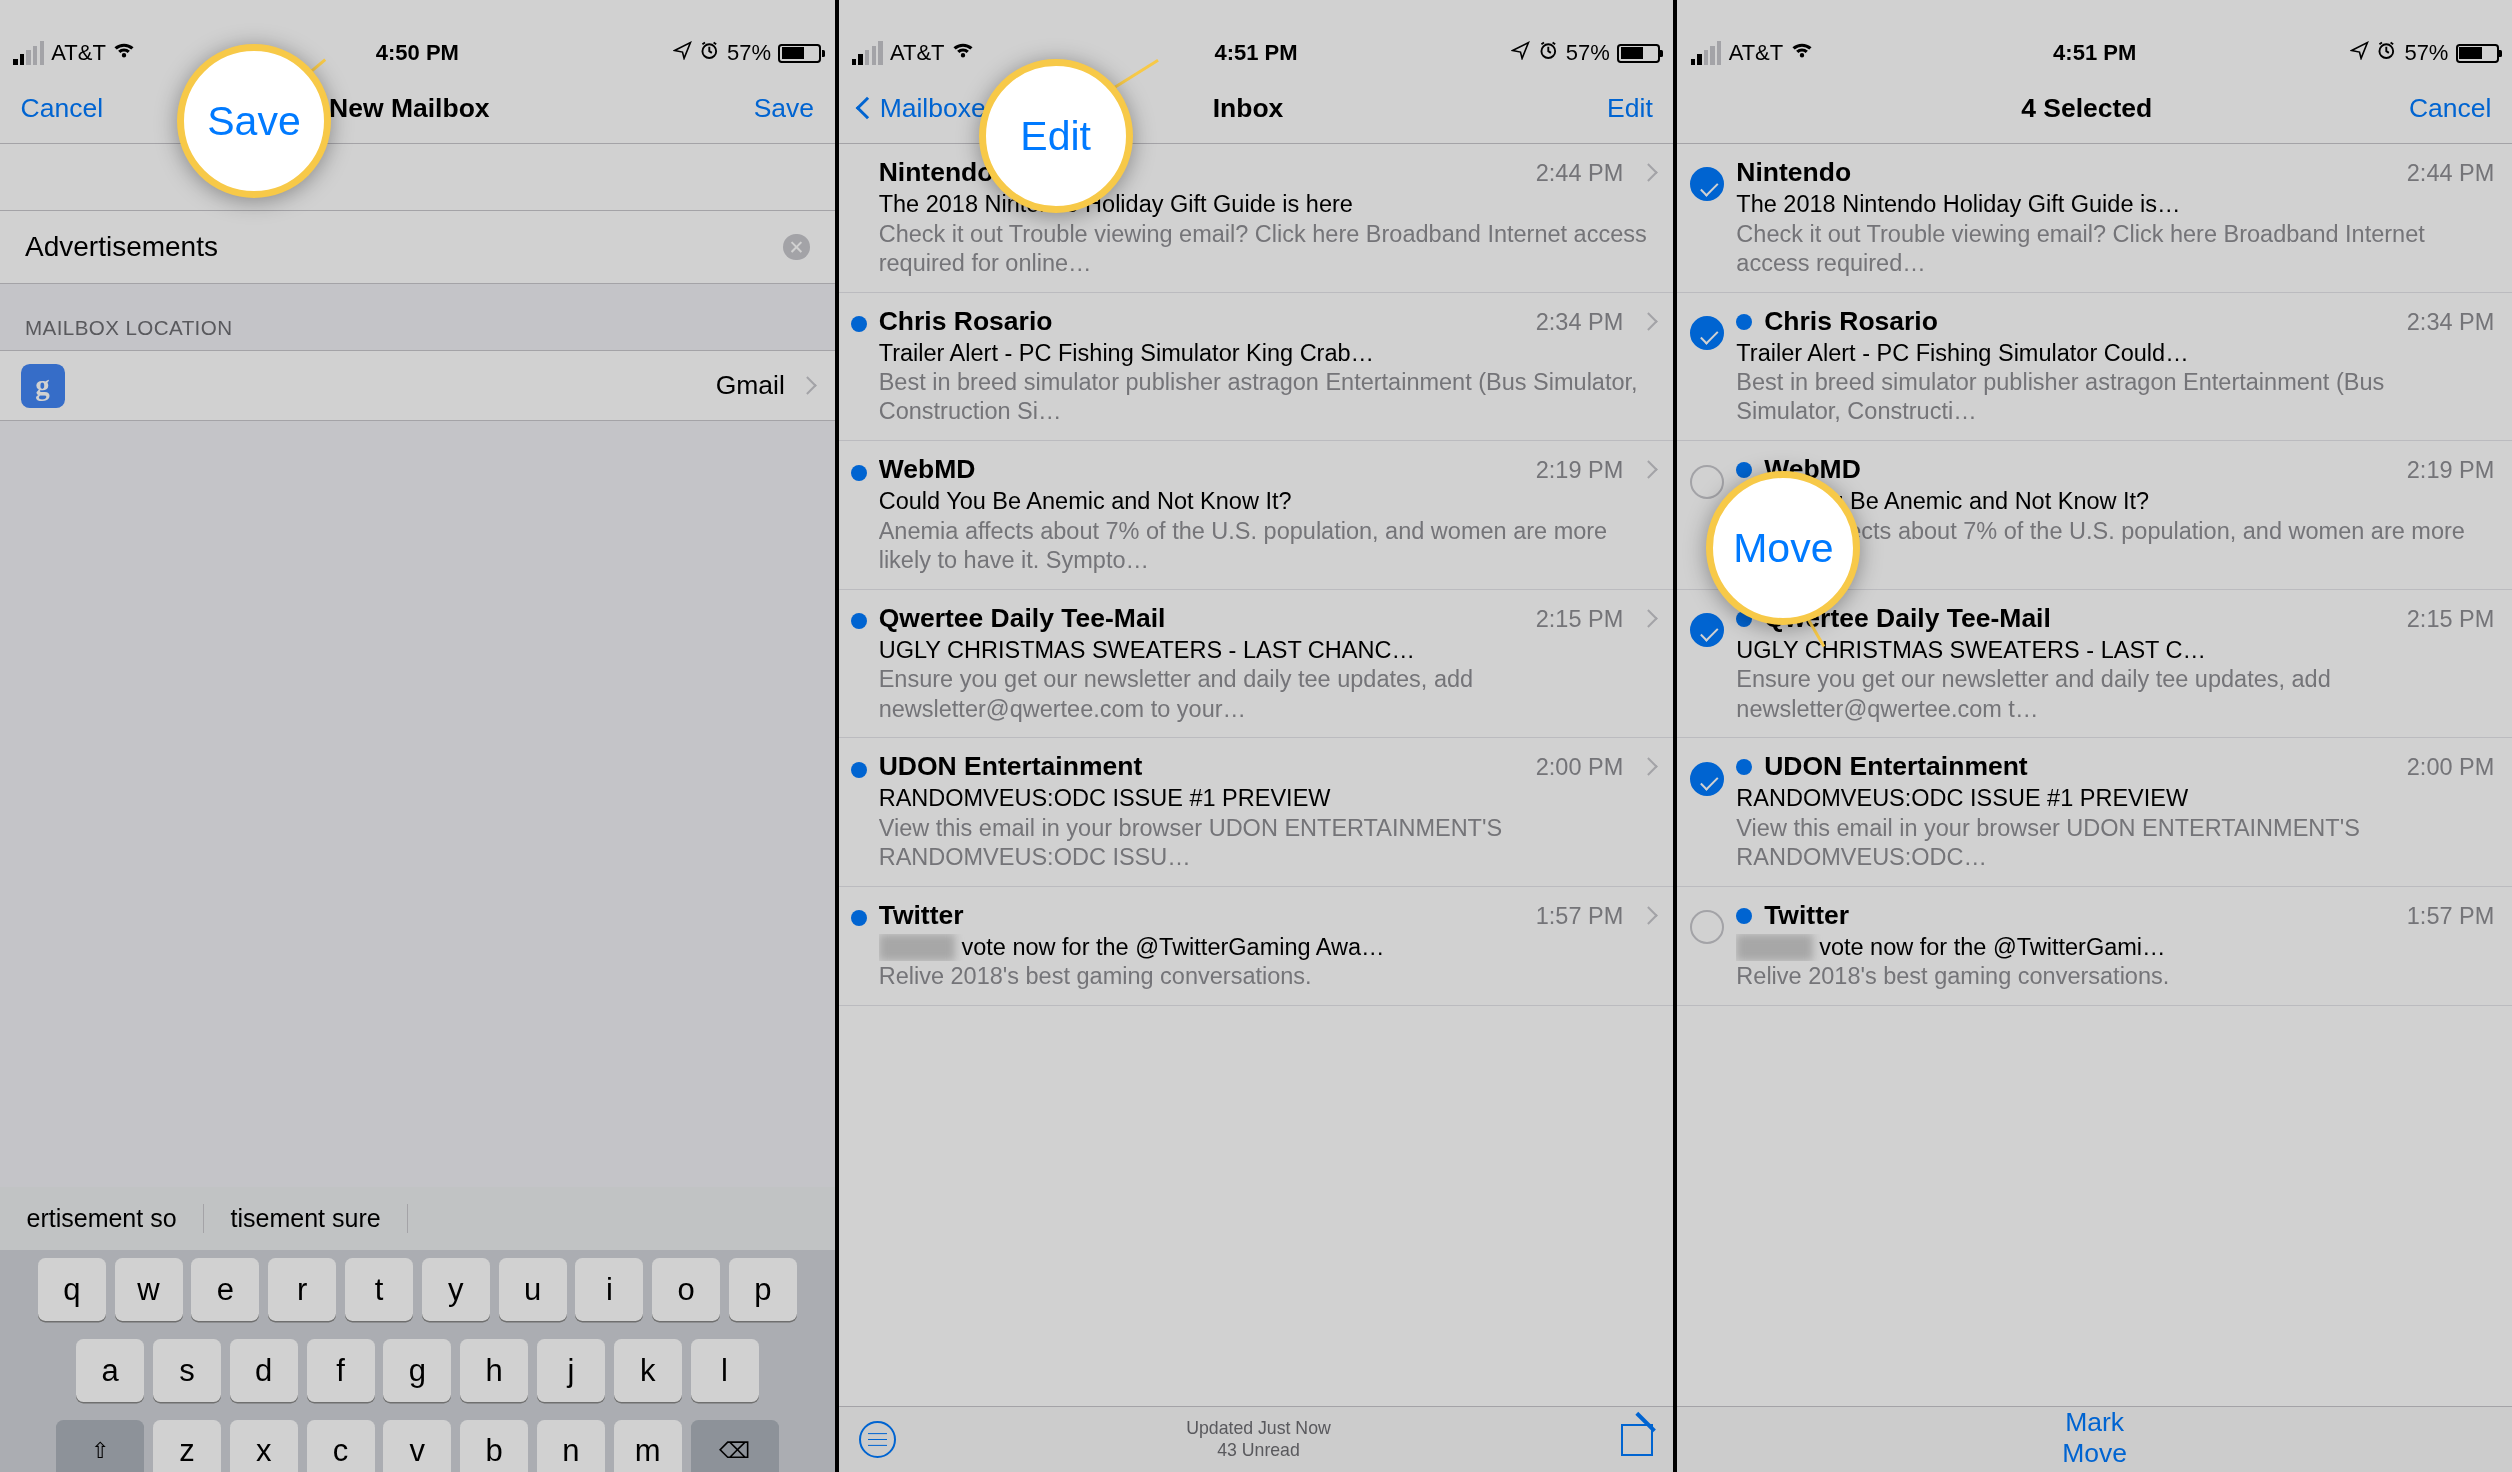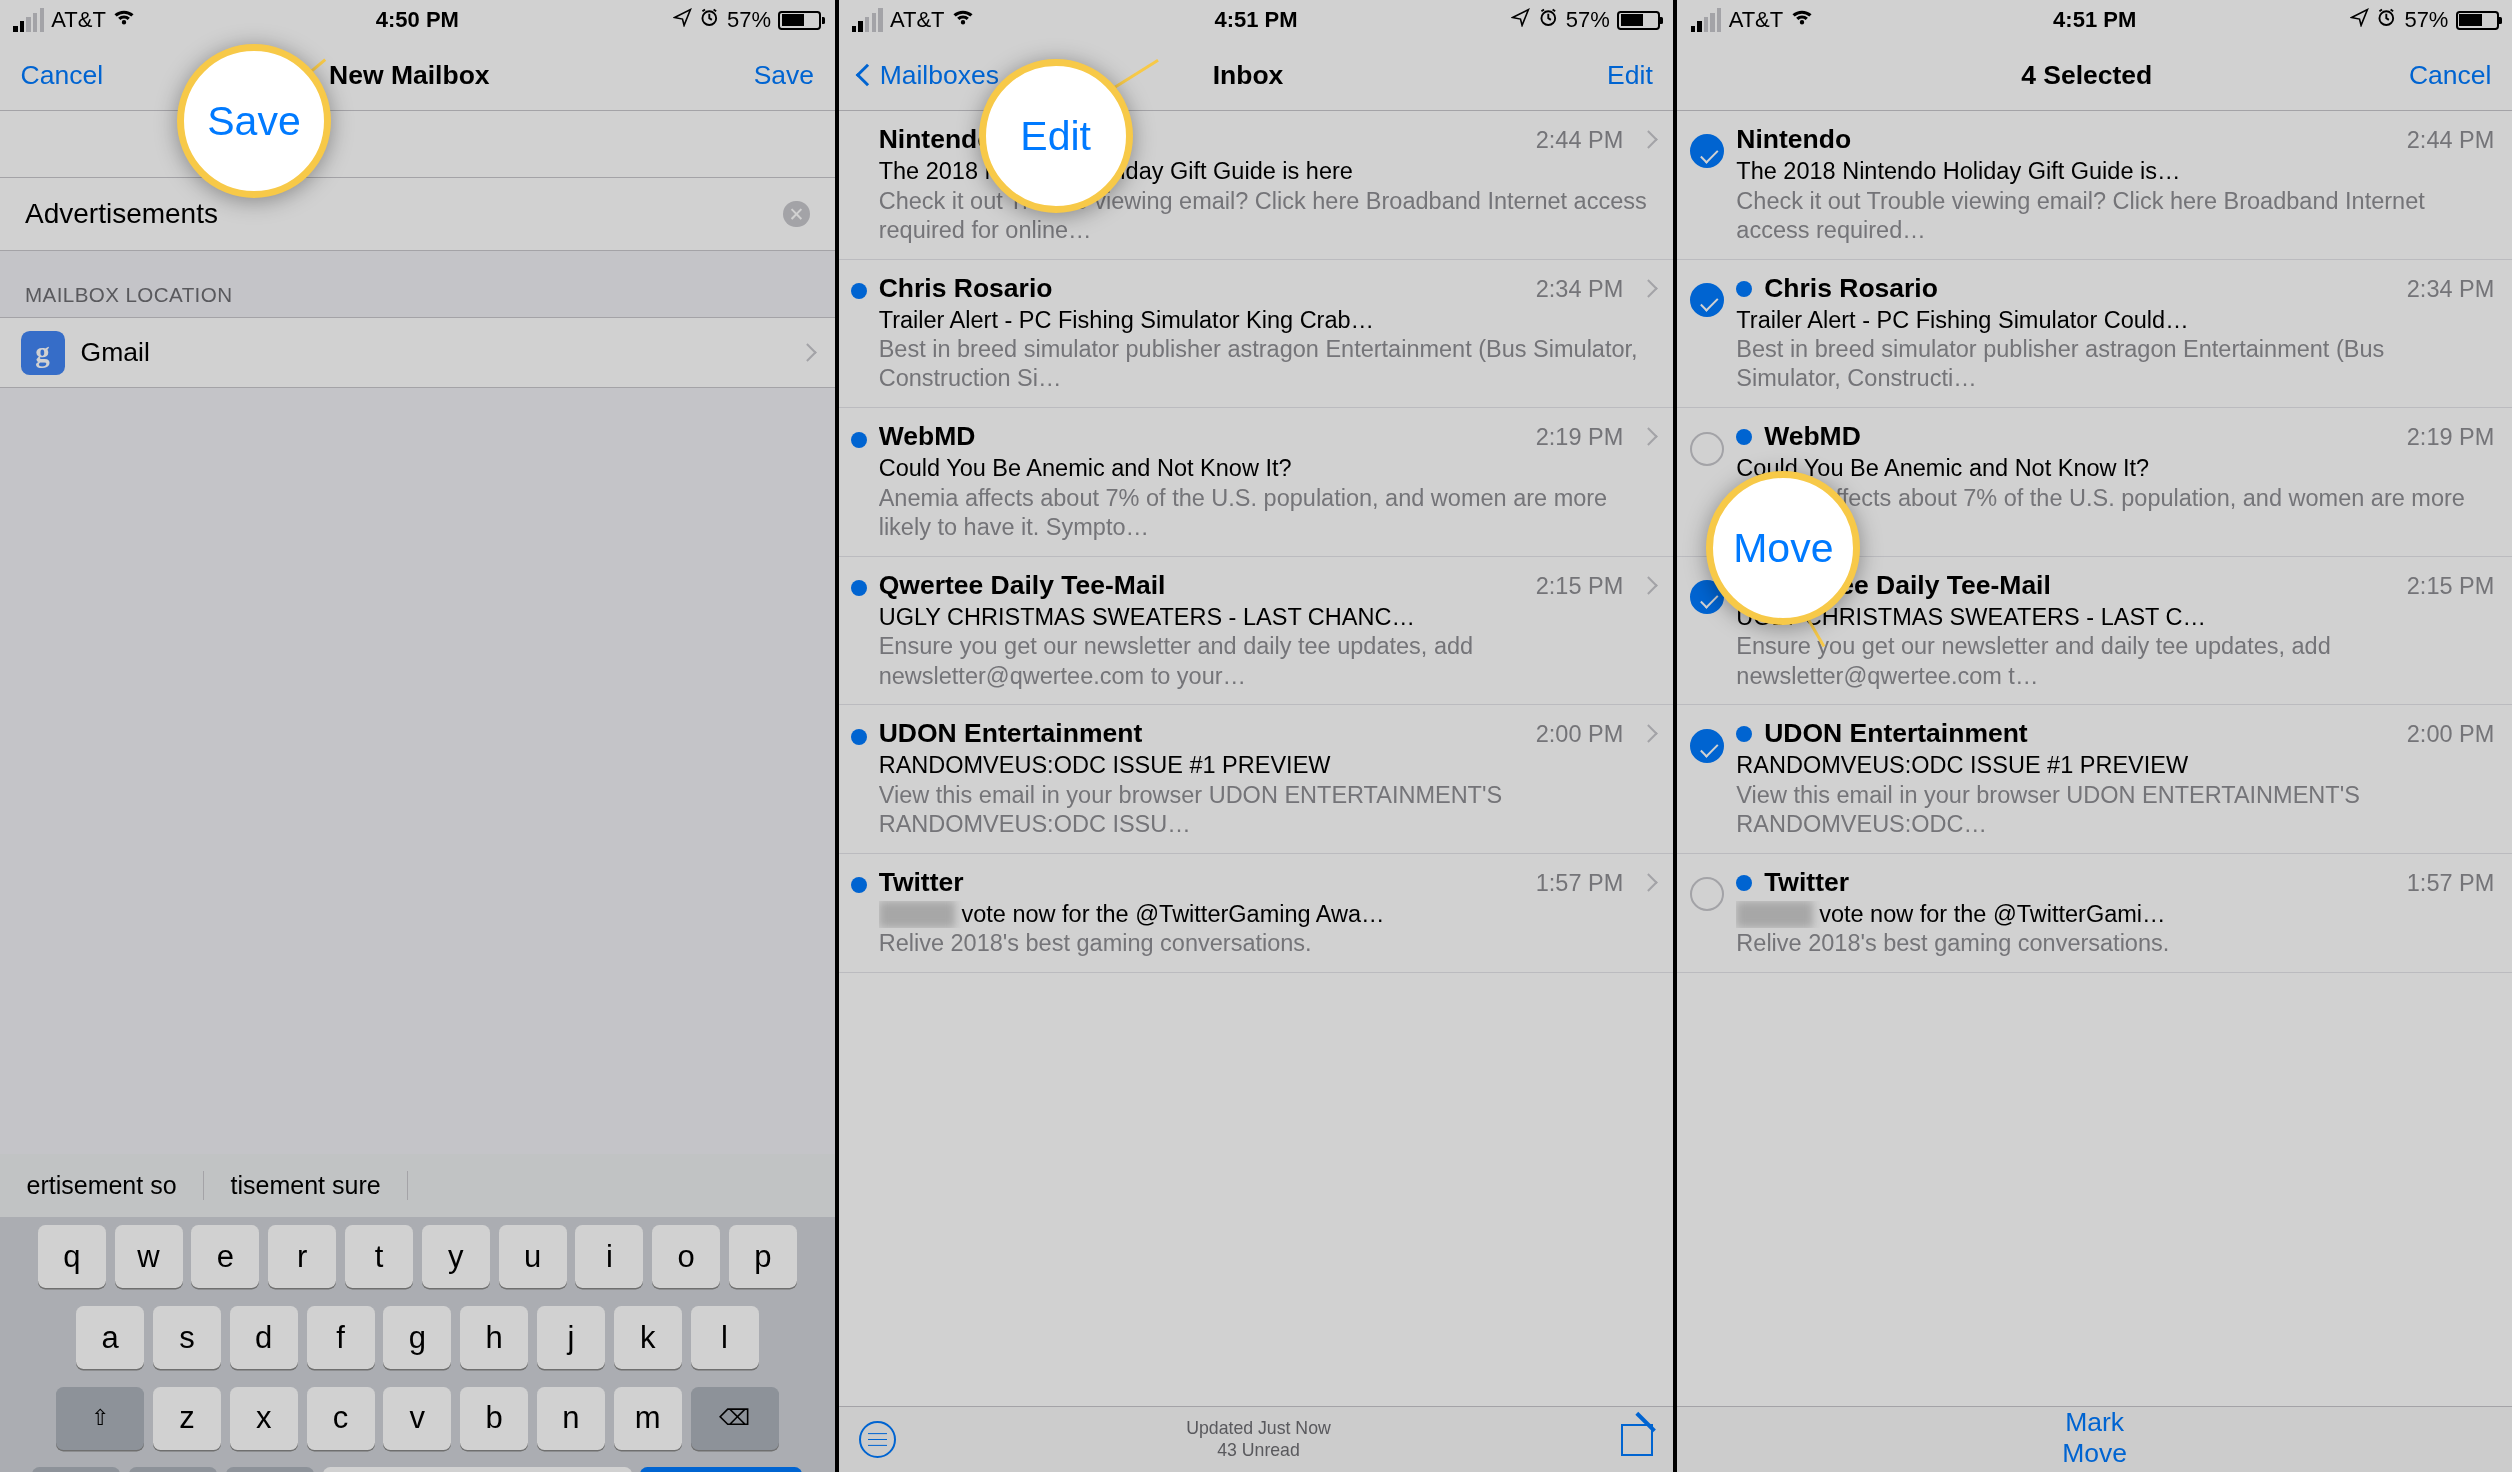--- a/index.html
+++ b/index.html
@@ -14,21 +14,21 @@
 .dim::after {
   content: "";
   position: absolute; inset: 0;
   background: rgba(0,0,0,.18);
   pointer-events: none;
 }
 
 
 .status {
   height: 40px; display: flex; align-items: center; justify-content: space-between;
-  padding: 0 13.2px; font-size: 22px; font-weight: 500; color: #000;
+  padding: 0 13.2px; font-size: 22px; font-weight: 500; color: #000; margin-top: 33px;
 }
 .status .left, .status .right { display: flex; align-items: center; gap: 7.4px; }
 .status .time  { position:absolute; left:0; right:0; text-align:center; font-weight:600; font-size:22px;}
 .sig { display: inline-flex; align-items: flex-end; gap: 2.2px; }
 .sig i { width: 4.4px; background: #c7c7cc; display: inline-block; }
 .sig i.on { background: #000; }
 .sig i:nth-child(1){height:5.9px}.sig i:nth-child(2){height:10.3px}.sig i:nth-child(3){height:14.7px}.sig i:nth-child(4){height:19px}.sig i:nth-child(5){height:23.5px}
 .wifi { font-size: 22px; }
 .batt { width: 43px; height: 19px; border: 2.2px solid #000; border-radius: 3.7px; position: relative; }
 .batt::after { content:""; position:absolute; right:-5.1px; top:4.4px; width:2.9px; height:7.4px; background:#000; border-radius:0 1.5px 1.5px 0;}
@@ -55,21 +55,21 @@
 }
 .clear { width:26.5px; height:26.5px; border-radius:50%; background:#c7c7cc; color:#fff;
   display:flex;align-items:center;justify-content:center; font-size:19px;}
 .section-label { font-size:20.6px; color:#6d6d72; padding: 32px 25px 10.3px; letter-spacing:0.4px;}
 .loc-row {
   background:#fff; border-top:0.7px solid #c8c7cc; border-bottom:0.7px solid #c8c7cc;
   height:71px; display:flex; align-items:center; padding:0 20.6px; gap:16px;
 }
 .g-icon { width:44px; height:44px; background:#4285f4; color:#fff; border-radius:8.8px;
   display:flex;align-items:center;justify-content:center; font-size:29px; font-weight:700; font-family: Georgia, serif;}
-.loc-row .name { font-size:26.5px; flex:1;}
+.loc-row .name { font-size:26.5px; flex:1;text-align:right;}
 .disc { width:13.2px;height:13.2px;border-top:2.9px solid #c7c7cc;border-right:2.9px solid #c7c7cc;transform:rotate(45deg);}
 
 
 .kb { position:absolute; left:0; right:0; bottom:0; background:#d1d4d9; }
 .sugg { height:63px; background:#eceef0; display:flex; align-items:center; font-size:25px; color:#000;}
 .sugg span { padding: 0 26.5px; border-right:0.7px solid #c8c7cc; }
 .krow { display:flex; gap:8.8px; padding:8.8px 7.4px; justify-content:center;}
 .key { flex:1; max-width:68px; height:63px; background:#fff; border-radius:7.4px;
   box-shadow: 0 1.5px 0 #888; display:flex;align-items:center;justify-content:center;
   font-size:31px; }

